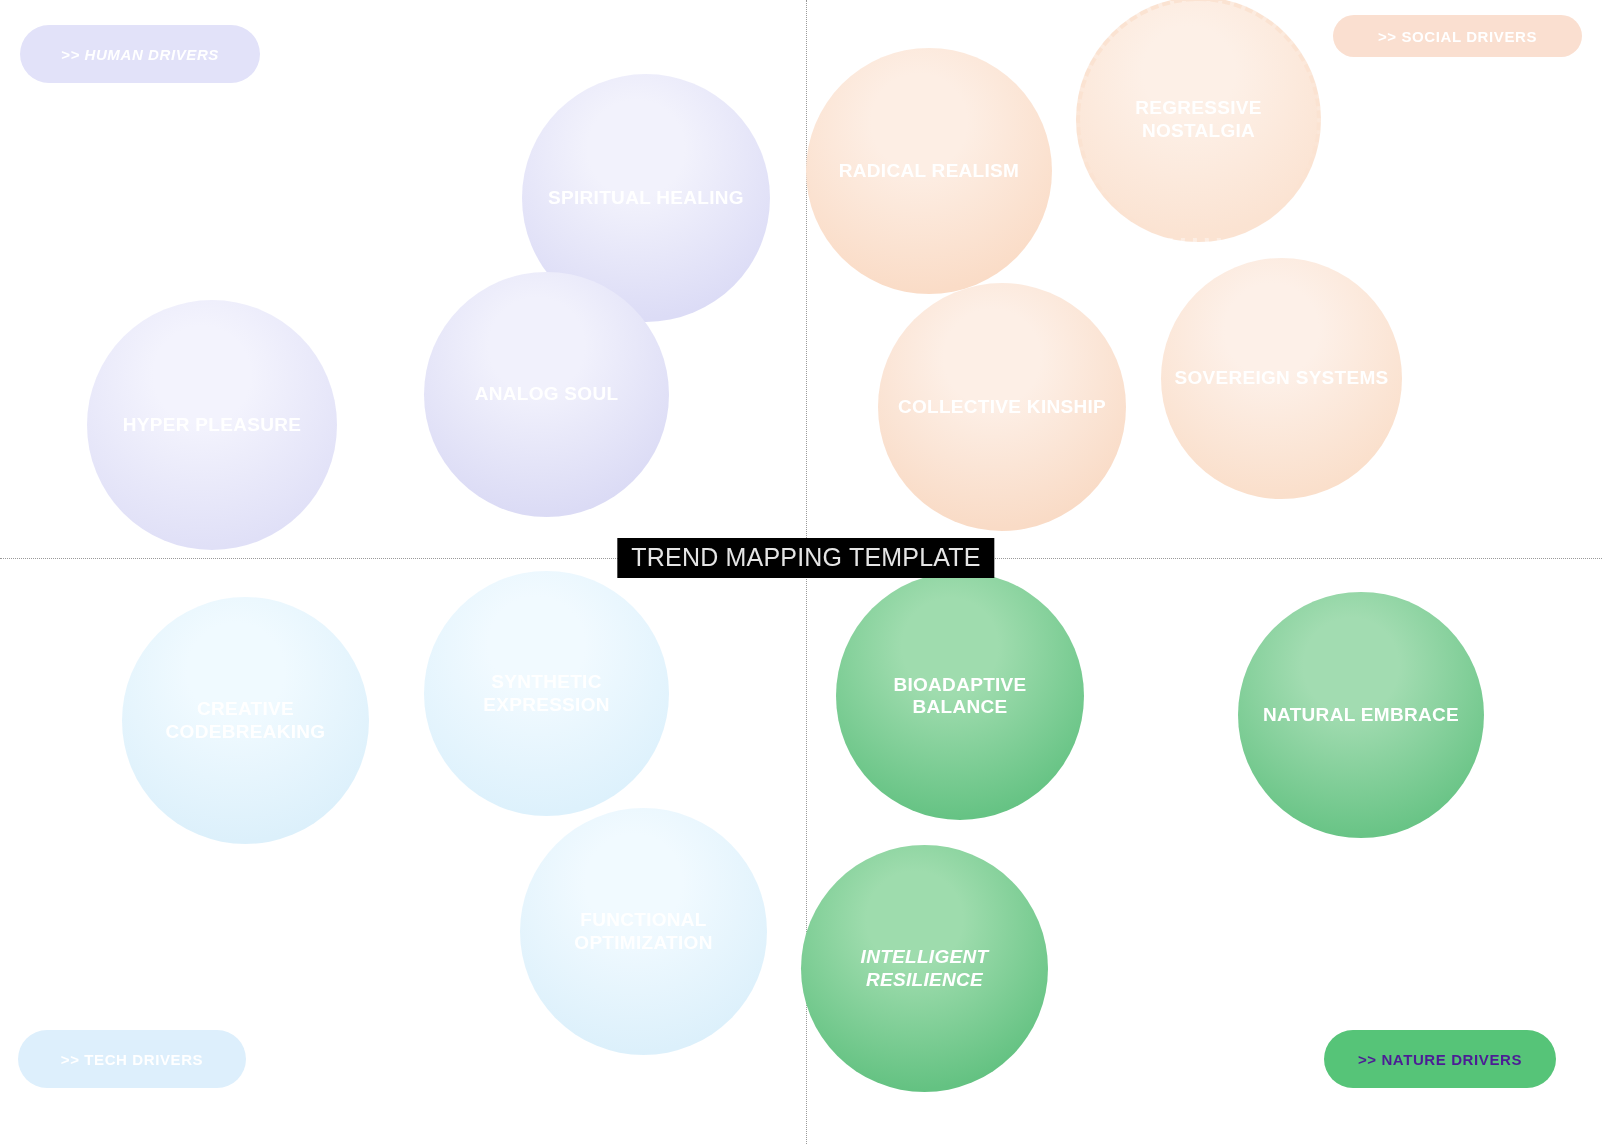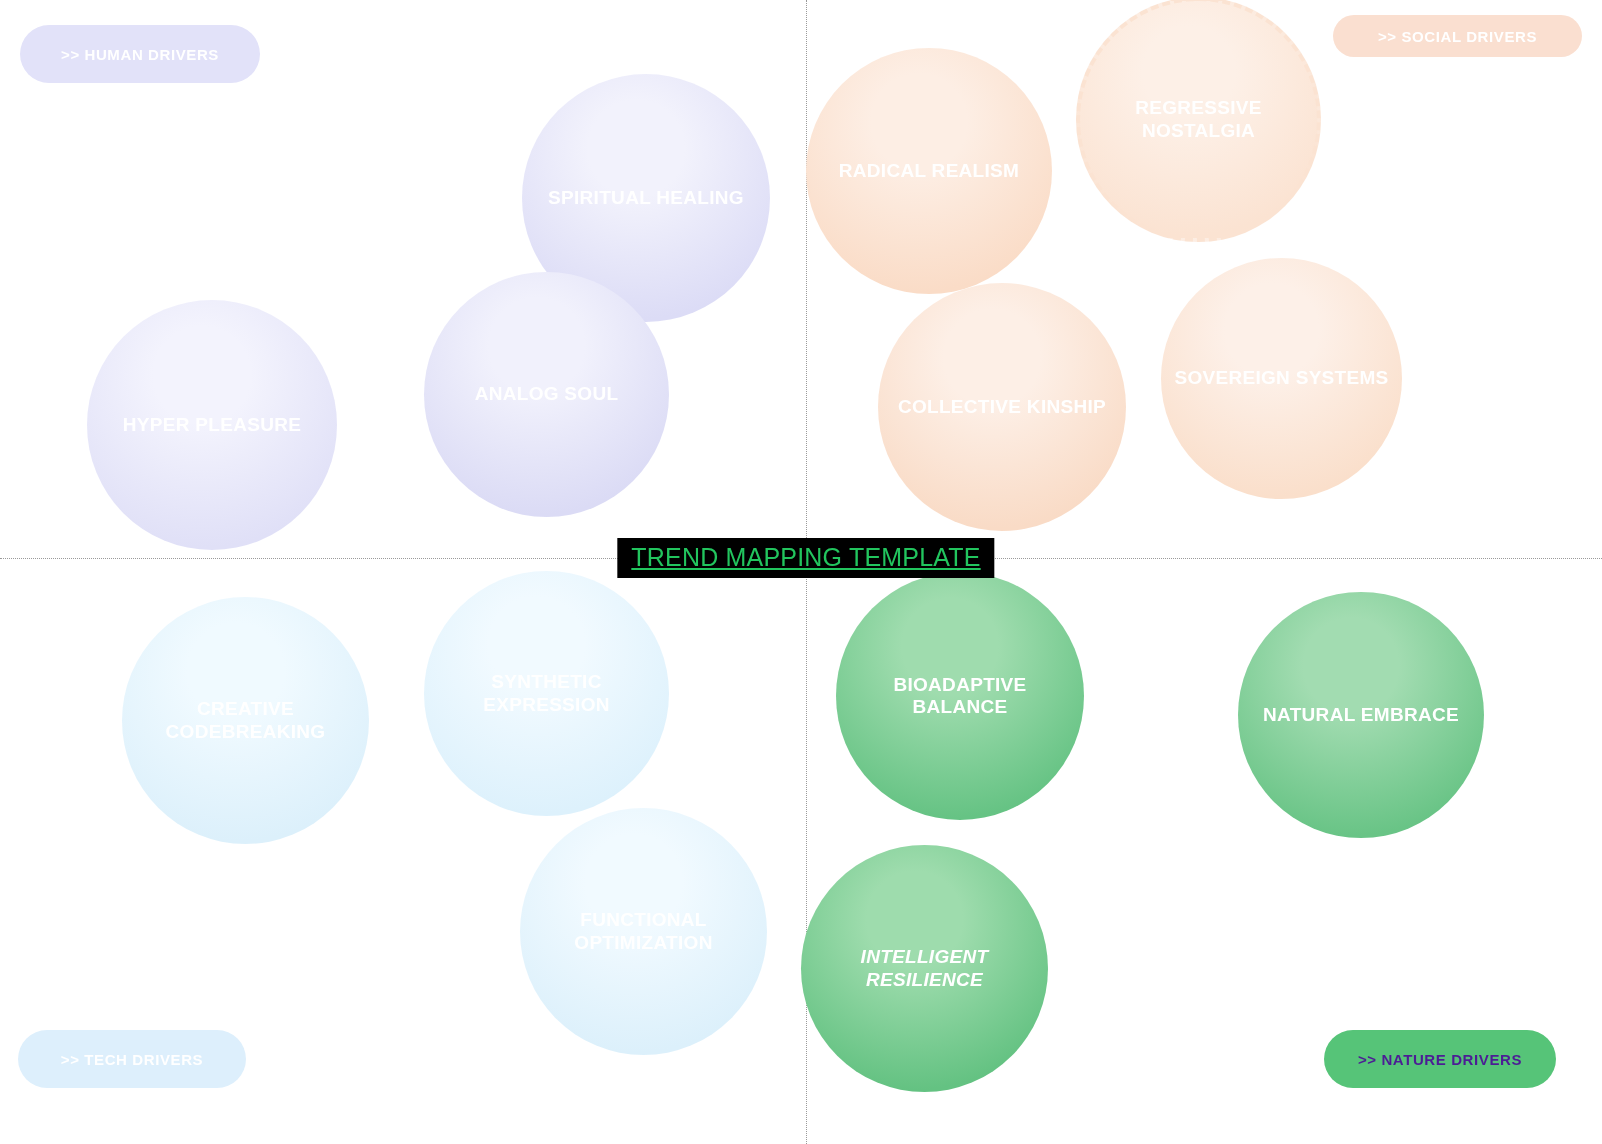--- a/index.html
+++ b/index.html
@@ -33,30 +33,29 @@
     left: 0;
     right: 0;
     height: 0;
     border-top: 1px dotted #9a9a9a;
   }
 
   
   .center-title {
     position: absolute;
     background: #000000;
-    color: #22c55e;
+    color: #e5e5e5;
     font-size: 25px;
     letter-spacing: 0.2px;
     font-weight: 400;
     padding: 7px 14px 8px 14px;
     white-space: nowrap;
     transform: translate(-50%, -50%);
     line-height: 1;
     z-index: 40;
-    text-decoration: underline;
   }
 
   
   .pill {
     position: absolute;
     display: flex;
     align-items: center;
     justify-content: center;
     border-radius: 100px;
     color: #ffffff;
@@ -133,21 +132,21 @@
         <span class="label">BIOADAPTIVE BALANCE</span>
       </div>
       <div class="bubble" style="left: 1238px; top: 592px; width: 246px; height: 246px; font-size: 19px; background: radial-gradient(circle at 46% 30%, rgb(162, 220, 177) 0%, rgb(162, 220, 177) 22%, rgb(105, 196, 134) 78%, rgb(105, 196, 134) 100%);">
         <span class="label">NATURAL EMBRACE</span>
       </div>
       <div class="bubble" style="left: 801px; top: 845px; width: 247px; height: 247px; font-size: 19px; background: radial-gradient(circle at 46% 30%, rgb(158, 220, 173) 0%, rgb(158, 220, 173) 22%, rgb(100, 194, 130) 78%, rgb(100, 194, 130) 100%); font-style: italic;">
         <span class="label">INTELLIGENT RESILIENCE</span>
       </div>
     </div>
   <div id="pill-layer">
-      <div class="pill" style="left: 20px; top: 25px; width: 240px; height: 58px; background: rgb(226, 226, 249); color: rgb(255, 255, 255);">
+      <div class="pill" style="left: 20px; top: 25px; width: 240px; height: 58px; background: rgb(226, 226, 249); color: rgb(255, 255, 255); font-style: italic;">
         <span>&gt;&gt; HUMAN DRIVERS</span>
       </div>
       <div class="pill" style="left: 1333px; top: 15px; width: 249px; height: 42px; background: rgb(250, 223, 208); color: rgb(255, 255, 255);">
         <span>&gt;&gt; SOCIAL DRIVERS</span>
       </div>
       <div class="pill" style="left: 18px; top: 1030px; width: 228px; height: 58px; background: rgb(221, 239, 252); color: rgb(255, 255, 255);">
         <span>&gt;&gt; TECH DRIVERS</span>
       </div>
       <div class="pill" style="left: 1324px; top: 1030px; width: 232px; height: 58px; background: rgb(86, 196, 120); color: #4c1d95;">
         <span>&gt;&gt; NATURE DRIVERS</span>

